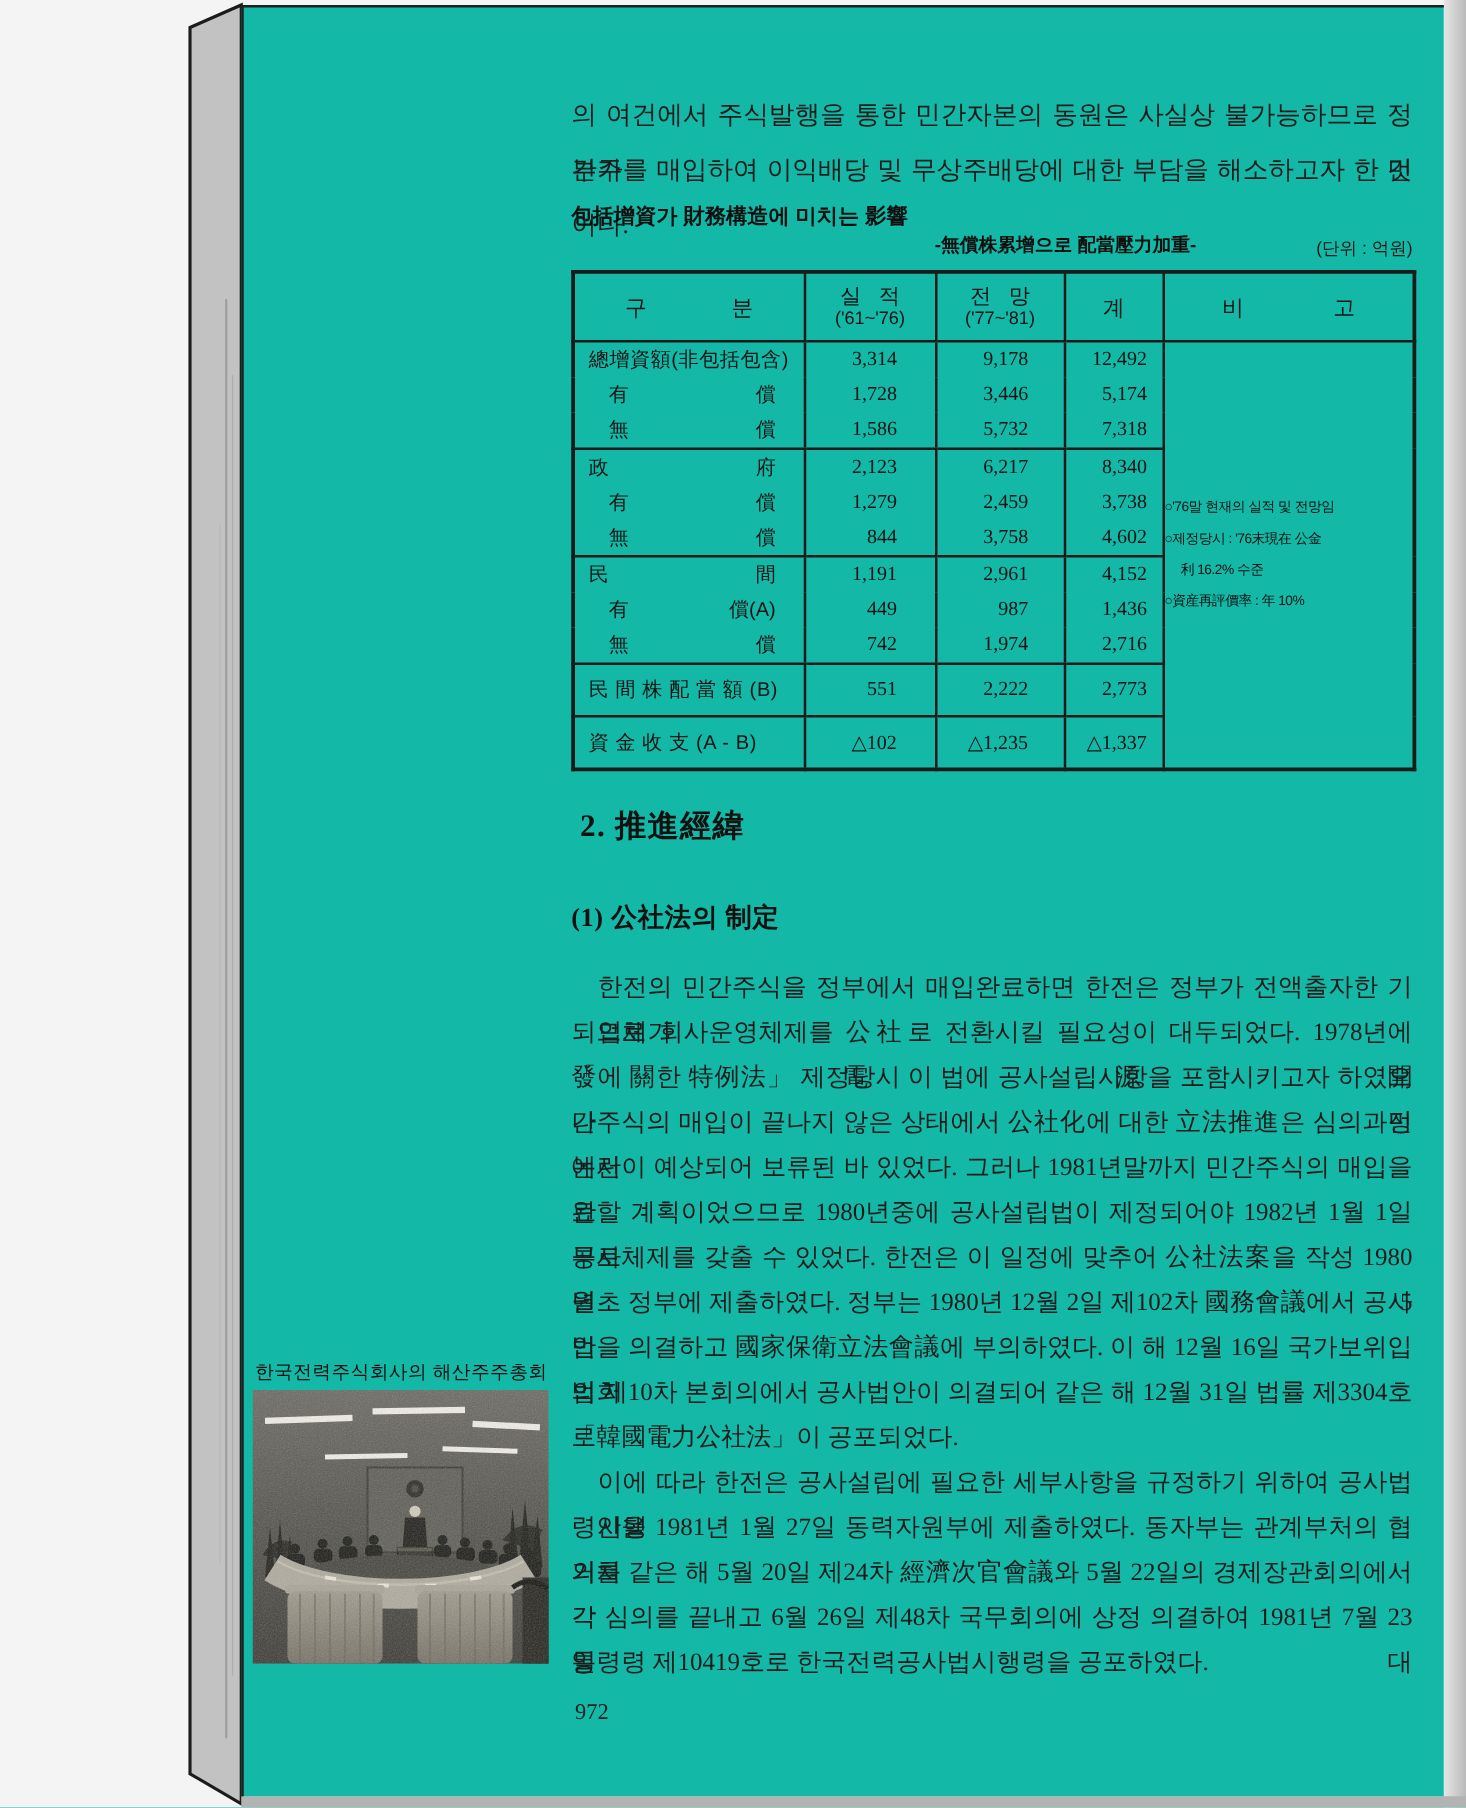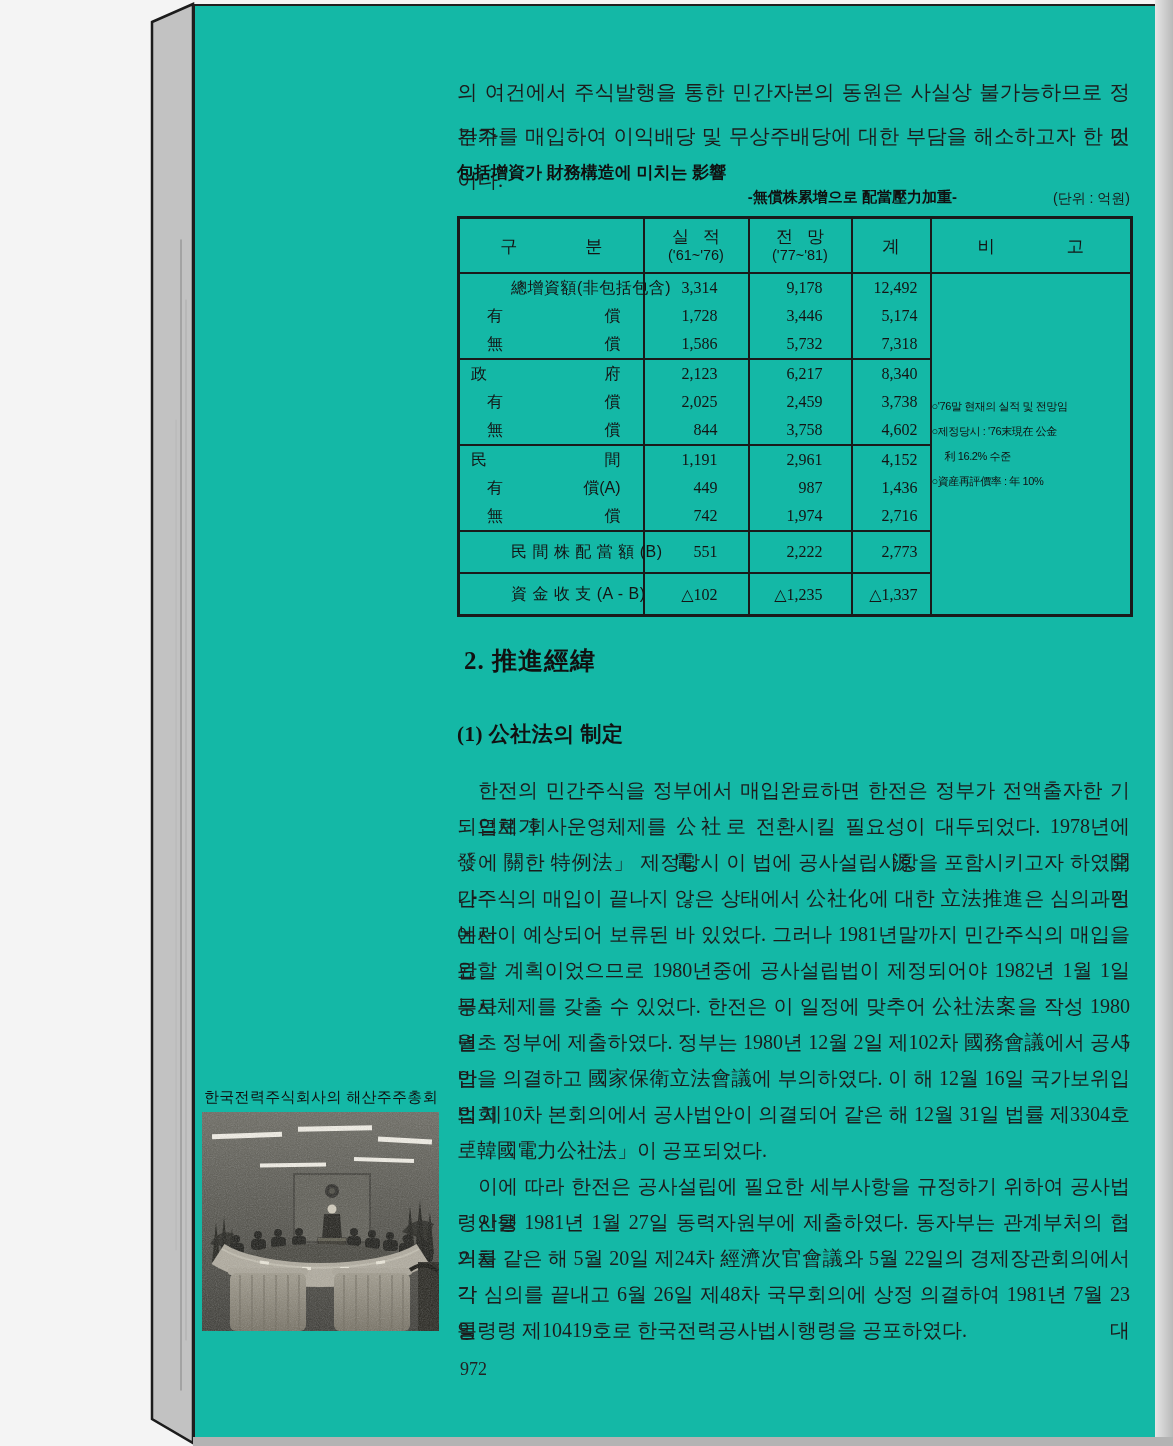--- a/index.html
+++ b/index.html
@@ -52,21 +52,21 @@
   tr.r40 td{height:40px;}
   .h-split{display:flex;justify-content:space-between;align-items:center;
     padding:0 40px;font-size:17.5px;}
   .h-split.wide{padding:0 46px;}
   .h-two1{font-size:17px;line-height:20px;white-space:pre;}
   .h-two2{font-size:14.5px;line-height:17px;}
   .h-one{font-size:17.5px;}
   .lab{display:flex;justify-content:space-between;align-items:center;
     padding-left:11px;padding-right:22px;font-size:16px;}
   .lab.ind{padding-left:27px;}
-  .lab-full{padding-left:11px;font-size:16px;letter-spacing:0.5px;white-space:pre;margin-left:40px;}
+  .lab-full{padding-left:11px;font-size:16px;letter-spacing:0.5px;white-space:pre;}
   .num{text-align:right;font-family:"Liberation Serif",serif;font-size:16px;}
   .num.c1{padding-right:30px;}
   .num.c2{padding-right:28px;}
   .num.c3{padding-right:12px;}
   td.remarks{vertical-align:top;padding:28px 2px 0 10px;}
   .rmk{font-size:11px;line-height:25px;letter-spacing:-0.4px;white-space:pre;color:#101010;}
   .rmk.cont{padding-left:13px;}
   
   .h2{left:269px;top:638px;font-size:25px;font-weight:bold;letter-spacing:1px;color:#111;}
   .h3{left:262px;top:714px;font-size:21px;font-weight:bold;letter-spacing:0.5px;color:#111;}
@@ -193,21 +193,21 @@
         <td class="bl num c2">6,217</td>
         <td class="bl num c3">8,340</td>
       </tr>
       <tr class="r28">
         <td>
               <div class="lab ind">
                 <span>有</span>
                 <span>償</span>
               </div>
             </td>
-        <td class="bl num c1">2,025</td>
+        <td class="bl num c1">1,279</td>
         <td class="bl num c2">2,459</td>
         <td class="bl num c3">3,738</td>
       </tr>
       <tr class="r28 gend">
         <td>
               <div class="lab ind">
                 <span>無</span>
                 <span>償</span>
               </div>
             </td>

